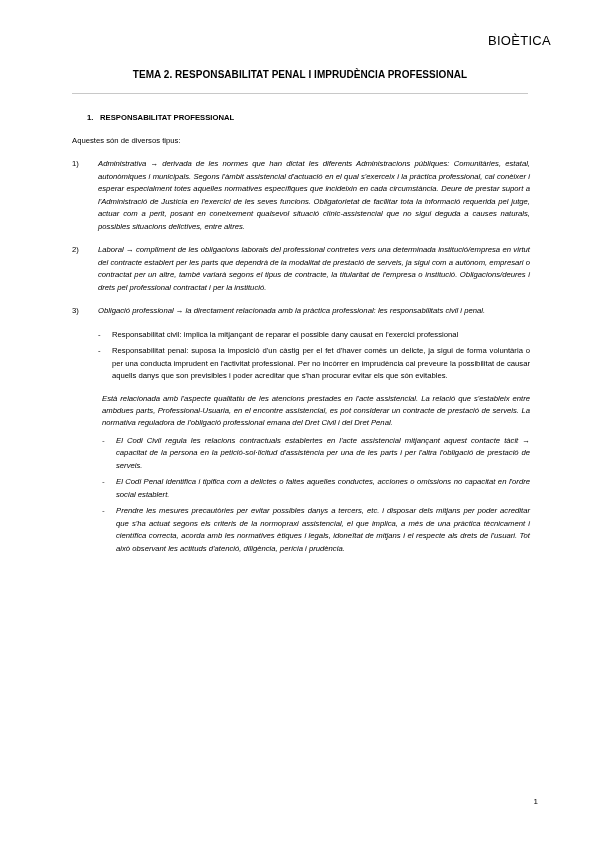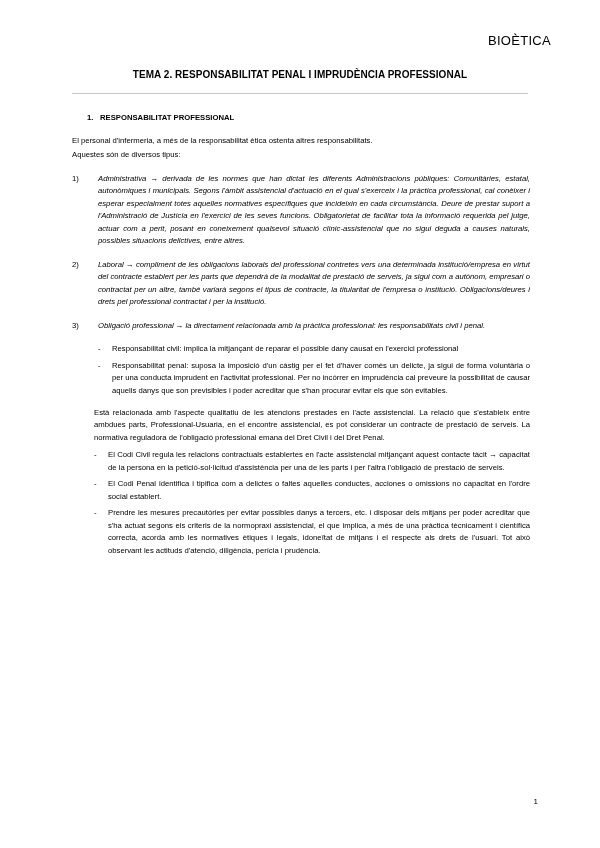--- a/index.html
+++ b/index.html
@@ -101,22 +101,23 @@
   .sli .dash {
     width: 14px;
     flex: 0 0 14px;
   }
   .sli .body {
     flex: 1;
     text-align: justify;
   }
   .u { }
   .indent-block {
-    margin-left: 22px;
+    margin-left: 30px;
     margin-top: 10px;
+    font-style: italic;
   }
   .block-para {
     font-size: 7.7px;
     line-height: 1.62;
     text-align: justify;
   }
   .page-num {
     position: absolute;
     right: 62px;
     bottom: 42px;
@@ -134,21 +135,20 @@
 
   <div class="rule"></div>
 
   <div class="content">
 
     <div class="sec-head">
       <span class="num">1.</span>
       <span>RESPONSABILITAT PROFESSIONAL</span>
     </div>
 
-    <div class="para">El personal d'infermeria, a més de la responsabilitat ètica ostenta altres responsabilitats.</div>
     <div class="para">Aquestes són de diversos tipus:</div>
 
     <div class="list">
 
       <div class="li">
         <span class="marker">1)</span>
         <span class="body">Administrativa → derivada de les normes que han dictat les diferents Administracions públiques: Comunitàries, estatal, autonòmiques i municipals. Segons l'àmbit assistencial d'actuació en el qual s'exerceix i la pràctica professional, cal conèixer i esperar especialment totes aquelles normatives específiques que incideixin en cada circumstància. Deure de prestar suport a l'Administració de Justícia en l'exercici de les seves funcions. Obligatorietat de facilitar tota la informació requerida pel jutge, actuar com a perit, posant en coneixement qualsevol situació clínic-assistencial que no sigui deguda a causes naturals, possibles situacions delictives, entre altres.</span>
       </div>
 
       <div class="li">

